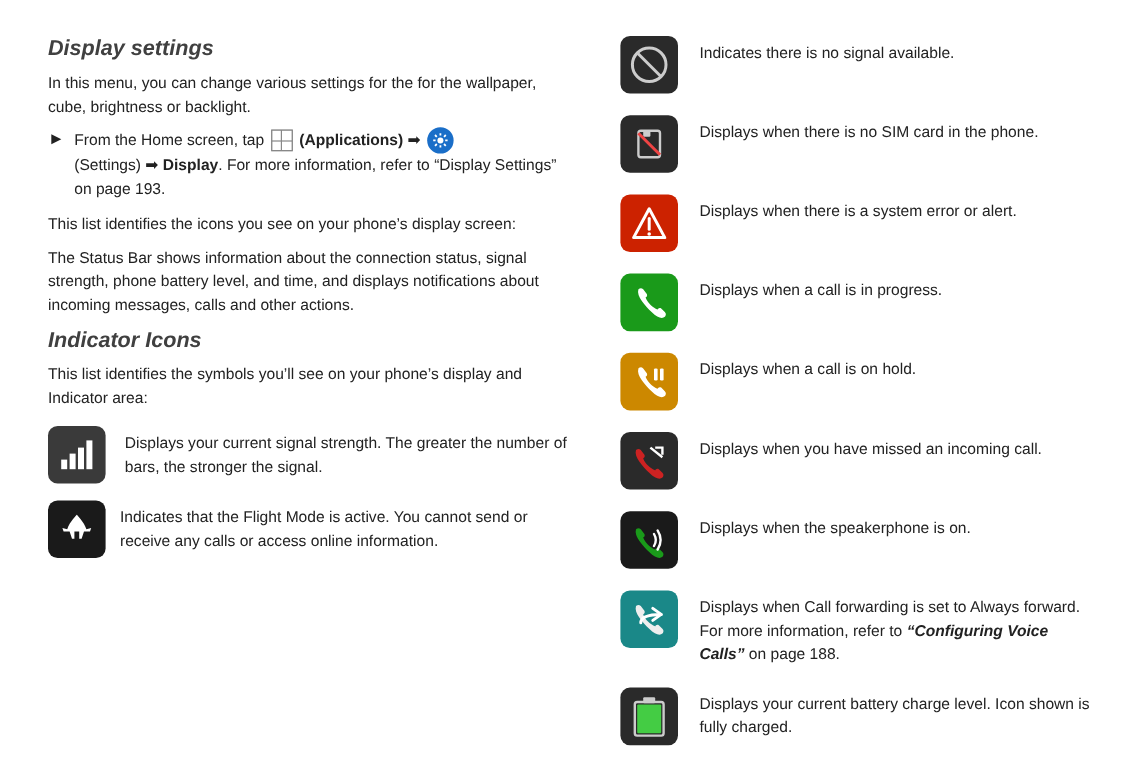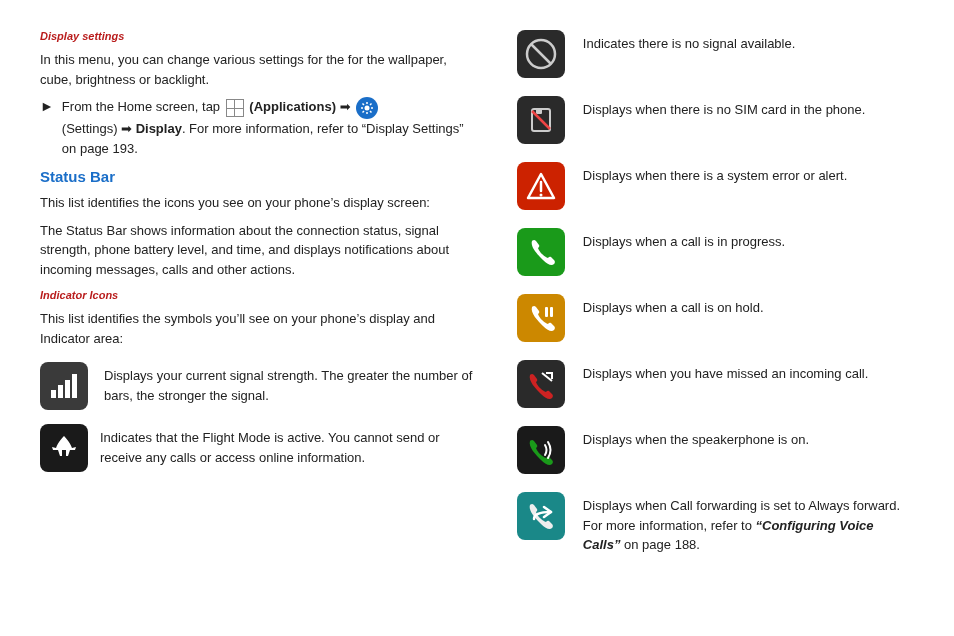--- a/index.html
+++ b/index.html
@@ -19,22 +19,22 @@
     .left-col {
       flex: 1.1;
     }
     .right-col {
       flex: 1;
       padding-top: 0;
     }
     .section-title-italic {
       font-style: italic;
       font-weight: bold;
-      color: #b91c1c;
-      font-size: 11px;
+      color: #404040;
+      font-size: 18px;
       margin-bottom: 8px;
     }
     .section-title-bold {
       font-weight: bold;
       color: #1a6ec8;
       font-size: 15px;
       margin-bottom: 8px;
     }
     p {
       margin-bottom: 8px;
@@ -170,21 +170,20 @@
               <line x1="4" y1="10" x2="2.5" y2="11.5"></line>
             </g>
           </svg>
         </span>
         <br>
         <span>(Settings)</span>
         ➡ <span class="bold">Display</span><span>. For more information, refer to</span> <span class="italic">“Display Settings”</span><span> on page 193.</span>
       </span>
     </div>
 
-    <div class="section-title-bold" style="margin-top:10px;">Status Bar</div>
 
     <p>This list identifies the icons you see on your phone’s display screen:</p>
     <p>The Status Bar shows information about the connection status, signal strength, phone battery level, and time, and displays notifications about incoming messages, calls and other actions.</p>
 
     <div class="section-title-italic" style="margin-top:10px;">Indicator Icons</div>
 
     <p>This list identifies the symbols you’ll see on your phone’s display and Indicator area:</p>
 
     <div class="icon-row" style="margin-top:14px;gap:16px;">
       <div class="icon-box dark-gray">
@@ -297,15 +296,28 @@
 
           <path d="M20 8 L27 13 L20 18" fill="none" stroke="white" stroke-width="2.5" stroke-linecap="round" stroke-linejoin="round"></path>
           <path d="M10 20 Q10 13 27 13" fill="none" stroke="white" stroke-width="2.5" stroke-linecap="round"></path>
         </svg>
       </div>
       <div class="right-icon-desc">
         <span>Displays when Call forwarding is set to Always forward. For more information, refer to <span class="italic-bold">“Configuring Voice Calls”</span> on page 188.</span>
       </div>
     </div>
 
+    <div class="right-icon-row">
+      <div class="right-icon-box" style="background:#2a2a2a;">
+        <svg width="30" height="36" viewBox="0 0 30 36">
+
+          <rect x="3" y="6" width="24" height="28" rx="2" fill="none" stroke="#ccc" stroke-width="2"></rect>
+
+          <rect x="10" y="2" width="10" height="5" rx="1" fill="#ccc"></rect>
+
+          <rect x="5" y="8" width="20" height="24" rx="1" fill="#44cc44"></rect>
+        </svg>
+      </div>
+      <div class="right-icon-desc">Displays your current battery charge level. Icon shown is fully charged.</div>
+    </div>
 
   </div>
 </div>
 
 </body></html>

